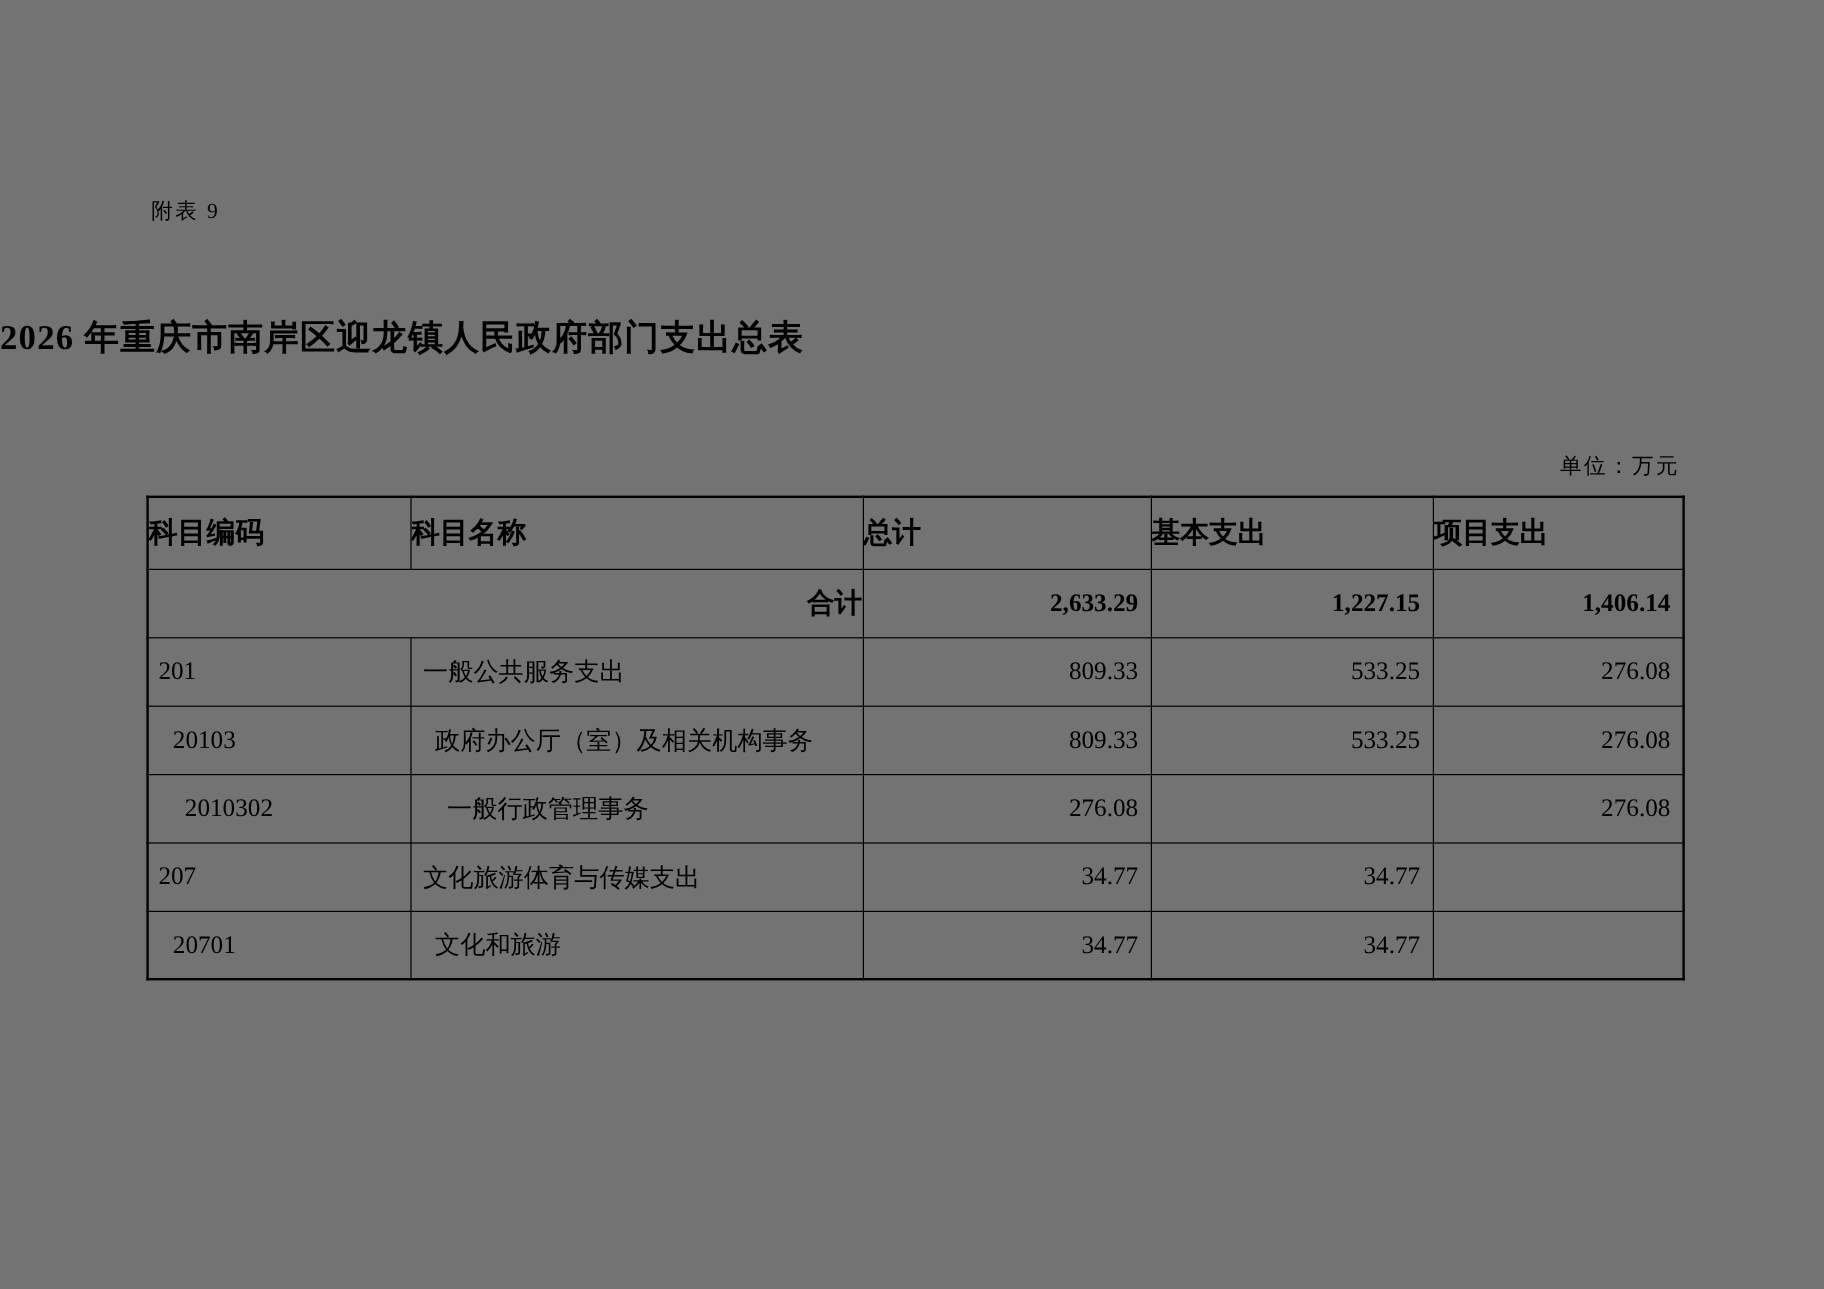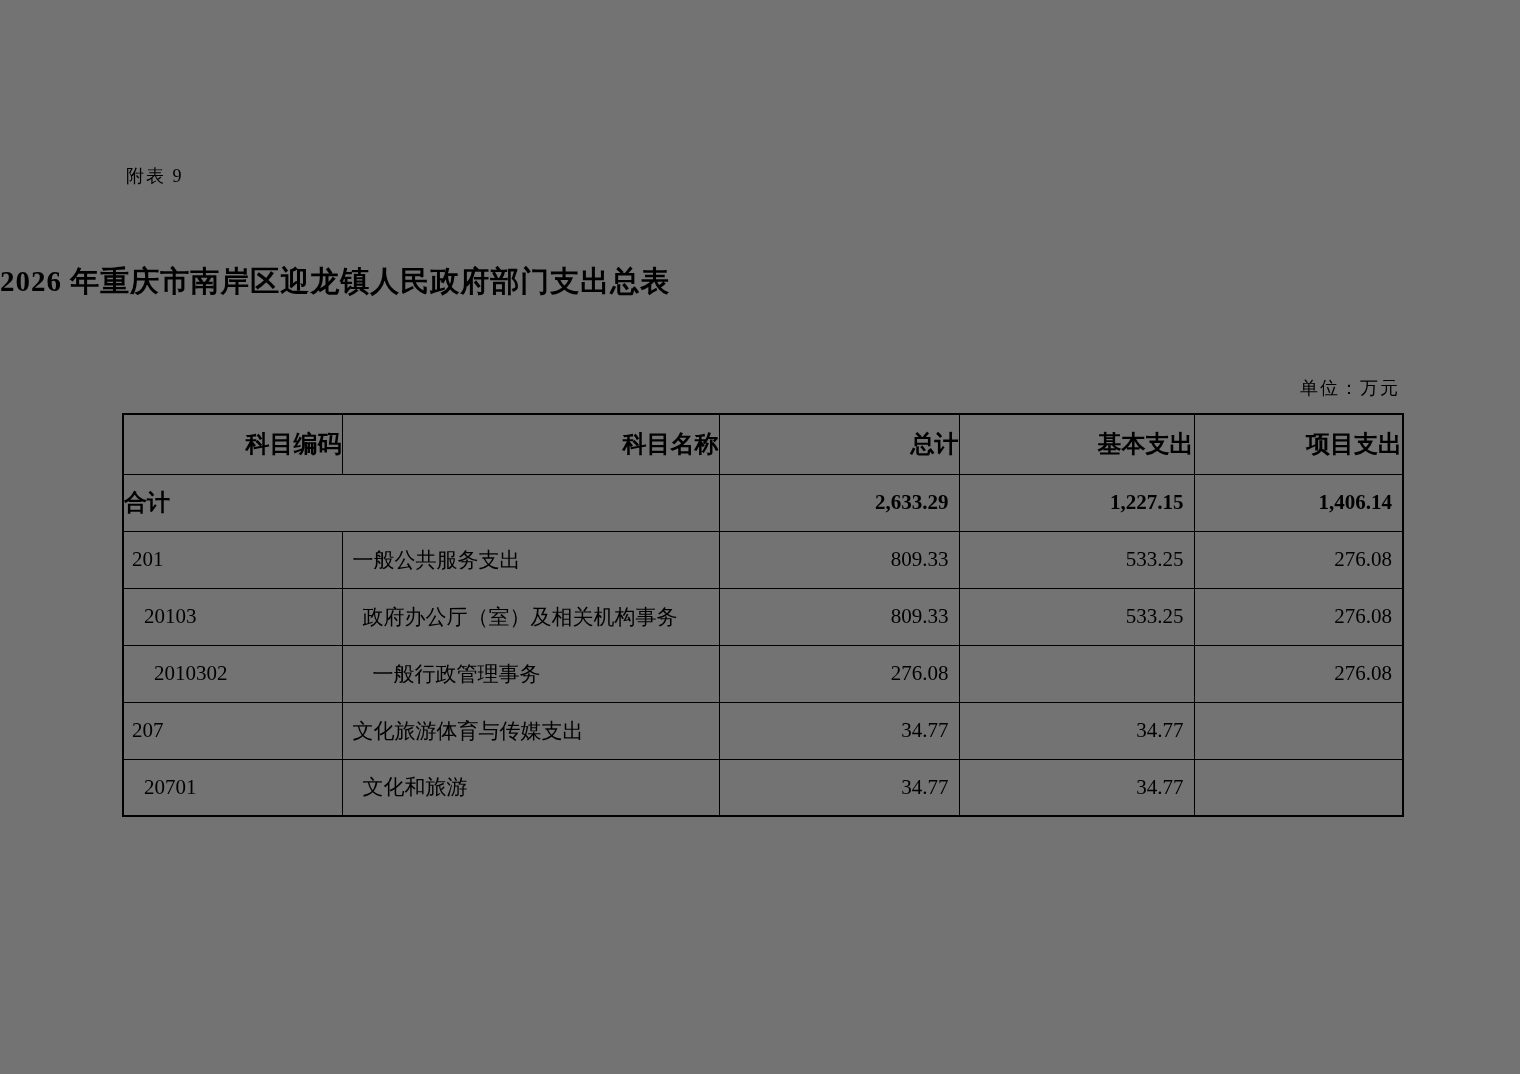--- a/index.html
+++ b/index.html
@@ -50,27 +50,27 @@
     vertical-align: middle;
     overflow: hidden;
     white-space: nowrap;
   }
   table.budget thead tr { height: 60px; }
   table.budget tbody tr { height: 57px; }
   table.budget th {
     font-family: Liberation Sans, sans-serif;
     font-weight: bold;
     font-size: 24px;
-    text-align: right;
+    text-align: left;
   }
   td.total-label {
     font-family: "Liberation Sans", sans-serif;
     font-weight: bold;
     font-size: 23px;
-    text-align: left;
+    text-align: right;
   }
   td.code {
     font-size: 21px;
     text-align: left;
   }
   td.name {
     font-size: 21px;
     text-align: left;
     margin-left: 38px;
   }

